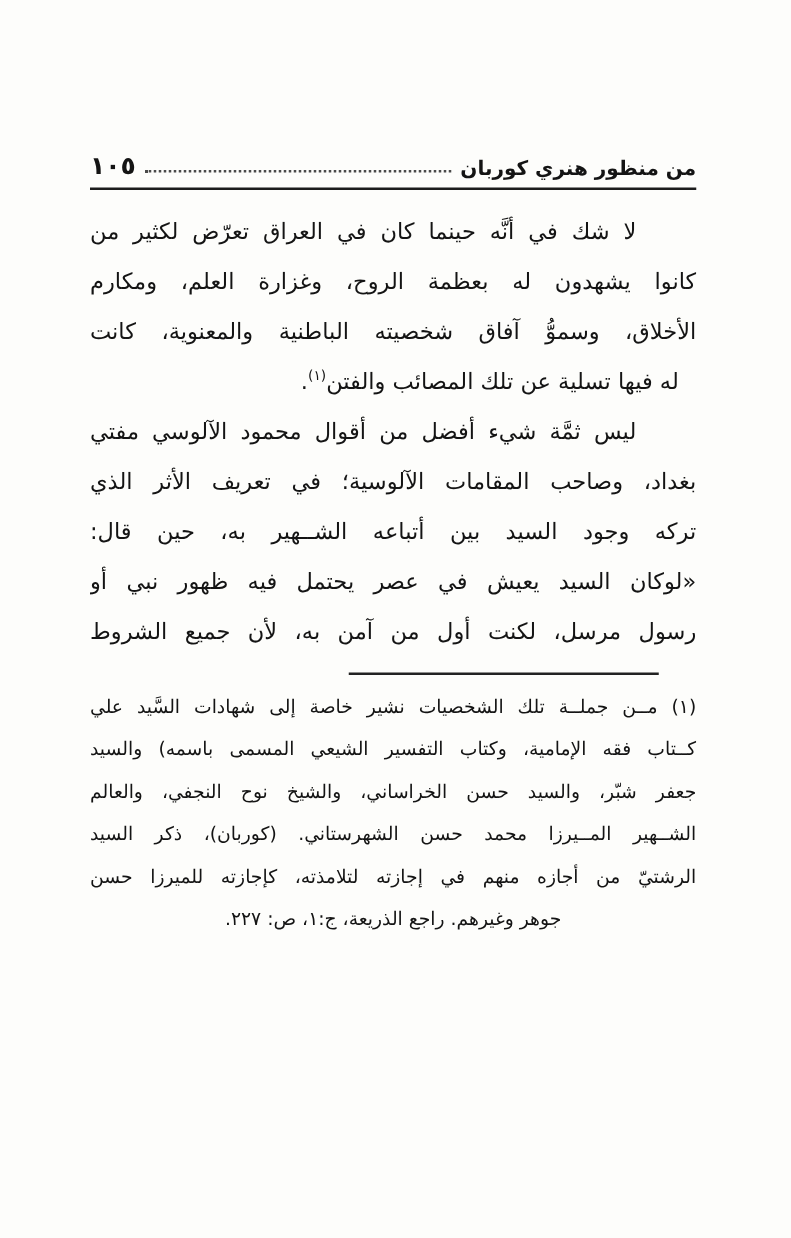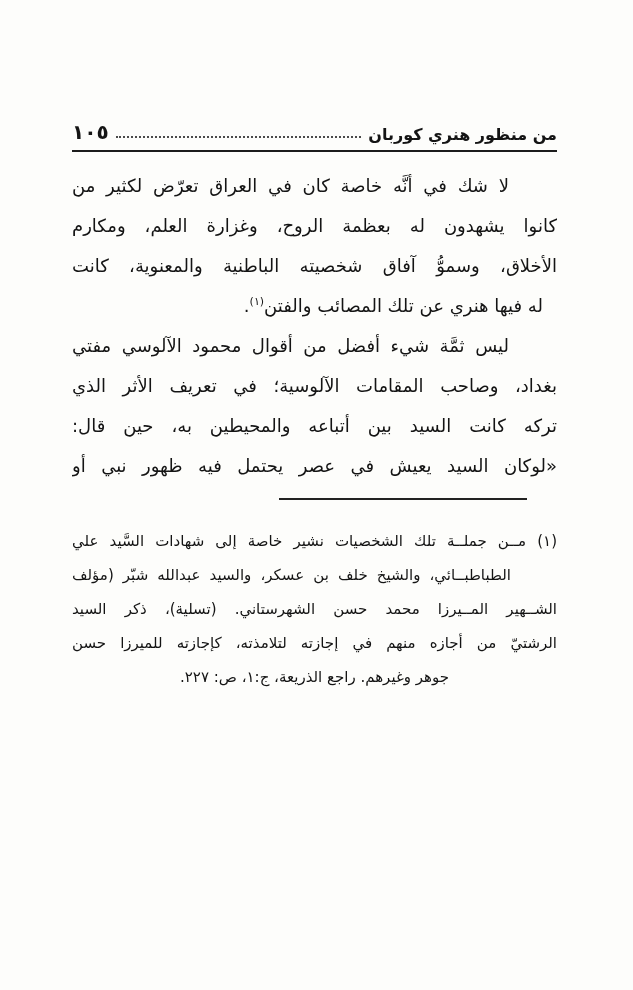--- a/index.html
+++ b/index.html
@@ -67,21 +67,21 @@
     font-size:11px;
     line-height:0;
   }
   
   .fn-sep {
     border:none;
     border-top:2px solid #222;
     width:248px;
     margin:12px 30px 6px auto;
   }
-  .footnote { margin-top:24px; }
+  .footnote { margin-top:8px; }
   .fn-line {
     font-size:15px;
     line-height:34px;
     height:34px;
     text-align:justify;
     text-align-last:justify;
     white-space:nowrap;
     overflow:hidden;
   }
   .fn-line.fn-hang { padding-right:46px; }
@@ -98,36 +98,38 @@
   <div class="content">
 
     <header class="hdr">
       <span class="hdr-title">من منظور هنري كوربان</span>
       <span class="hdr-leader"></span>
       <span class="hdr-num">١٠٥</span>
     </header>
     <hr class="hdr-rule">
 
     <main class="bodytext">
-      <div class="line indent">لا شك في أنَّه خاصة كان في العراق تعرّض لكثير من</div>
+      <div class="line indent">لا شك في أنَّه حينما كان في العراق تعرّض لكثير من</div>
       <div class="line">كانوا يشهدون له بعظمة الروح، وغزارة العلم، ومكارم</div>
       <div class="line">الأخلاق، وسموُّ آفاق شخصيته الباطنية والمعنوية، كانت</div>
       <div class="line para-last">
-        <span>له فيها هنري عن تلك المصائب والفتن</span><sup>(١)</sup><span>.</span>
+        <span>له فيها تسلية عن تلك المصائب والفتن</span><sup>(١)</sup><span>.</span>
       </div>
       <div class="line indent">ليس ثمَّة شيء أفضل من أقوال محمود الآلوسي مفتي</div>
       <div class="line">بغداد، وصاحب المقامات الآلوسية؛ في تعريف الأثر الذي</div>
-      <div class="line">تركه كانت السيد بين أتباعه والمحيطين به، حين قال:</div>
+      <div class="line">تركه وجود السيد بين أتباعه الشــهير به، حين قال:</div>
       <div class="line">«لوكان السيد يعيش في عصر يحتمل فيه ظهور نبي أو</div>
+      <div class="line">رسول مرسل، لكنت أول من آمن به، لأن جميع الشروط</div>
     </main>
 
     <hr class="fn-sep">
 
     <section class="footnote">
       <div class="fn-line">(١) مــن جملــة تلك الشخصيات نشير خاصة إلى شهادات السَّيد علي</div>
-      <div class="fn-line fn-hang">الطباطبــائي، والشيخ خلف بن عسكر، والسيد عبدالله شبّر (مؤلف</div>
-      <div class="fn-line">الشــهير المــيرزا محمد حسن الشهرستاني. (تسلية)، ذكر السيد</div>
+      <div class="fn-line">كــتاب فقه الإمامية، وكتاب التفسير الشيعي المسمى باسمه) والسيد</div>
+      <div class="fn-line">جعفر شبّر، والسيد حسن الخراساني، والشيخ نوح النجفي، والعالم</div>
+      <div class="fn-line">الشــهير المــيرزا محمد حسن الشهرستاني. (كوربان)، ذكر السيد</div>
       <div class="fn-line">الرشتيّ من أجازه منهم في إجازته لتلامذته، كإجازته للميرزا حسن</div>
       <div class="fn-line fn-last">جوهر وغيرهم. راجع الذريعة، ج:١، ص: ٢٢٧.</div>
     </section>
 
   </div>
 </div>
 
 </body></html>

